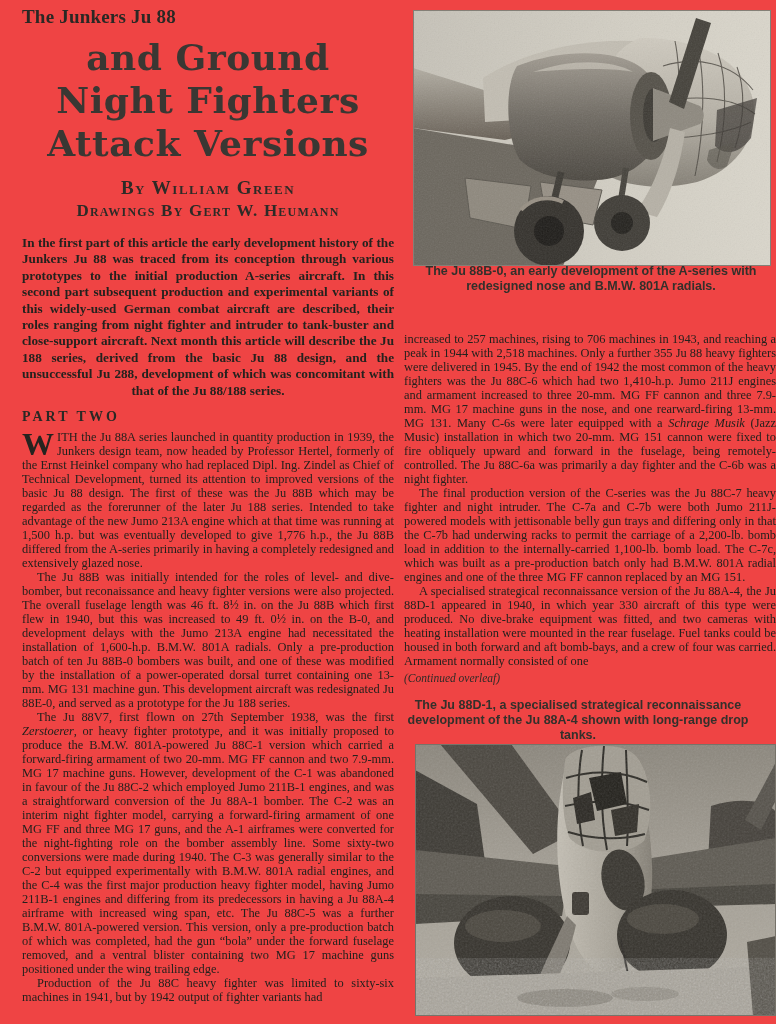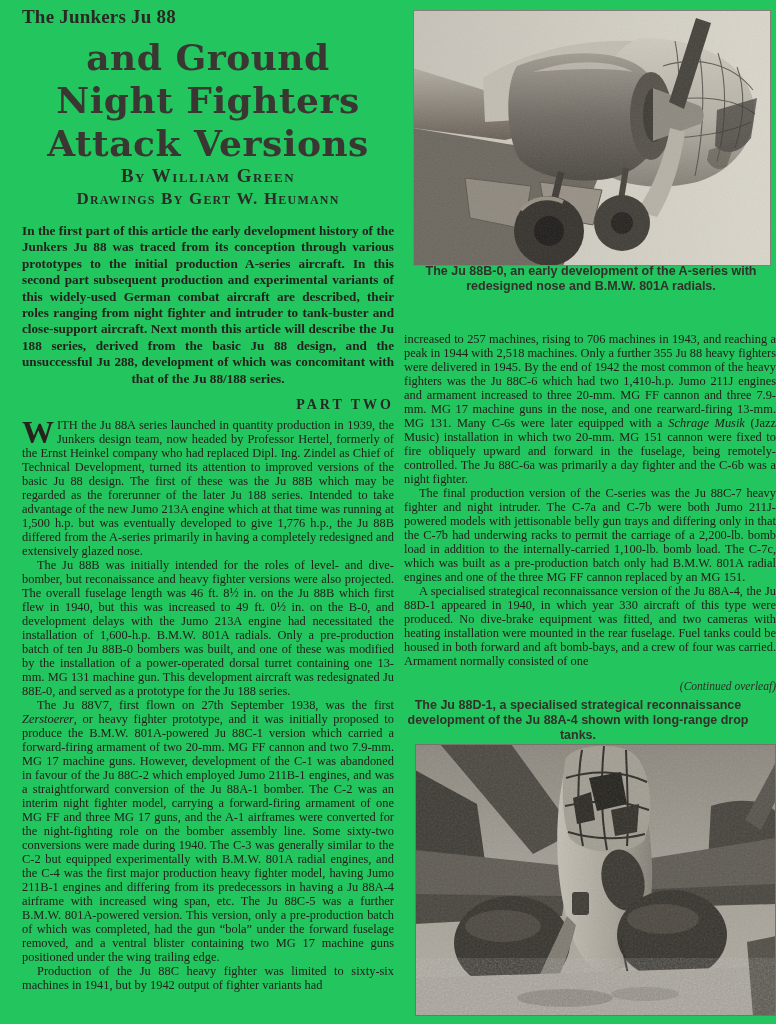--- a/index.html
+++ b/index.html
@@ -1,47 +1,47 @@
 <!DOCTYPE html>
 <html><head>
 <meta charset="utf-8">
 <style>
   html,body { margin:0; padding:0; }
   body { background:#888; }
   #page {
     position:relative; width:776px; height:1024px; margin:0 auto;
-    background:#22c55e; overflow:hidden; color:#26231f;
+    background:#ef4444; overflow:hidden; color:#26231f;
     font-family:"Liberation Serif", serif;
   }
   
   #left-col { position:absolute; left:22px; top:6px; width:372px; }
   .kicker { font-size:19px; font-weight:bold; letter-spacing:.2px; color:#2a2824; }
   .title { margin-top:8px; text-align:center; font-family:"DejaVu Serif", serif;
     font-weight:bold; font-size:36px; line-height:43px; color:#3a3733; letter-spacing:.5px; }
-  .byline1 { text-align:center; font-variant:small-caps;
+  .byline1 { margin-top:12px; text-align:center; font-variant:small-caps;
     font-size:19px; letter-spacing:1.5px; color:#2d2b27; font-weight:bold; }
   .byline2 { margin-top:2px; text-align:center; font-variant:small-caps;
     font-size:17px; letter-spacing:1.2px; color:#2d2b27; font-weight:bold; }
   .intro { margin-top:14px; font-weight:bold; font-size:13.2px; line-height:16.4px;
     text-align:justify; text-align-last:center; color:#24221e; }
-  .part-heading { margin:10px 0 5px 0; text-align:right; font-weight:bold;
+  .part-heading { margin:10px 0 5px 0; text-align:left; font-weight:bold;
     font-size:14px; letter-spacing:3px; color:#2a2824; }
   .body-text { font-size:12.4px; line-height:14px; text-align:justify; color:#24211d; }
   .body-text p { margin:0; }
   .body-text p.indent { text-indent:15px; }
   .dropcap { float:left; font-size:32px; line-height:26px; font-weight:bold;
     padding:1px 3px 0 0; color:#26231f; }
   
   .photo-frame { position:absolute; background:#c9c5bb; box-shadow:0 0 0 1px #8d897f inset; }
   #photo1 { left:413px; top:10px; width:358px; height:256px; }
   #caption1 { position:absolute; left:408px; top:264px; width:366px; }
   #rtext { position:absolute; left:404px; top:332px; width:372px; }
   .caption { font-family:"Liberation Sans", sans-serif; font-size:12.5px;
     line-height:15px; text-align:center; color:#33302b; font-weight:bold; }
-  .continued { margin-top:11px; text-align:right; font-style:italic; font-size:11.5px; color:#2e2b27; }
+  .continued { margin-top:3px; text-align:left; font-style:italic; font-size:11.5px; color:#2e2b27; }
   #caption2 { position:absolute; left:394px; top:698px; width:368px; }
   #photo2 { left:415px; top:744px; width:361px; height:272px; }
   svg { display:block; }
 </style>
 </head>
 <body>
 
 <div id="page">
 
   <div id="left-col">

